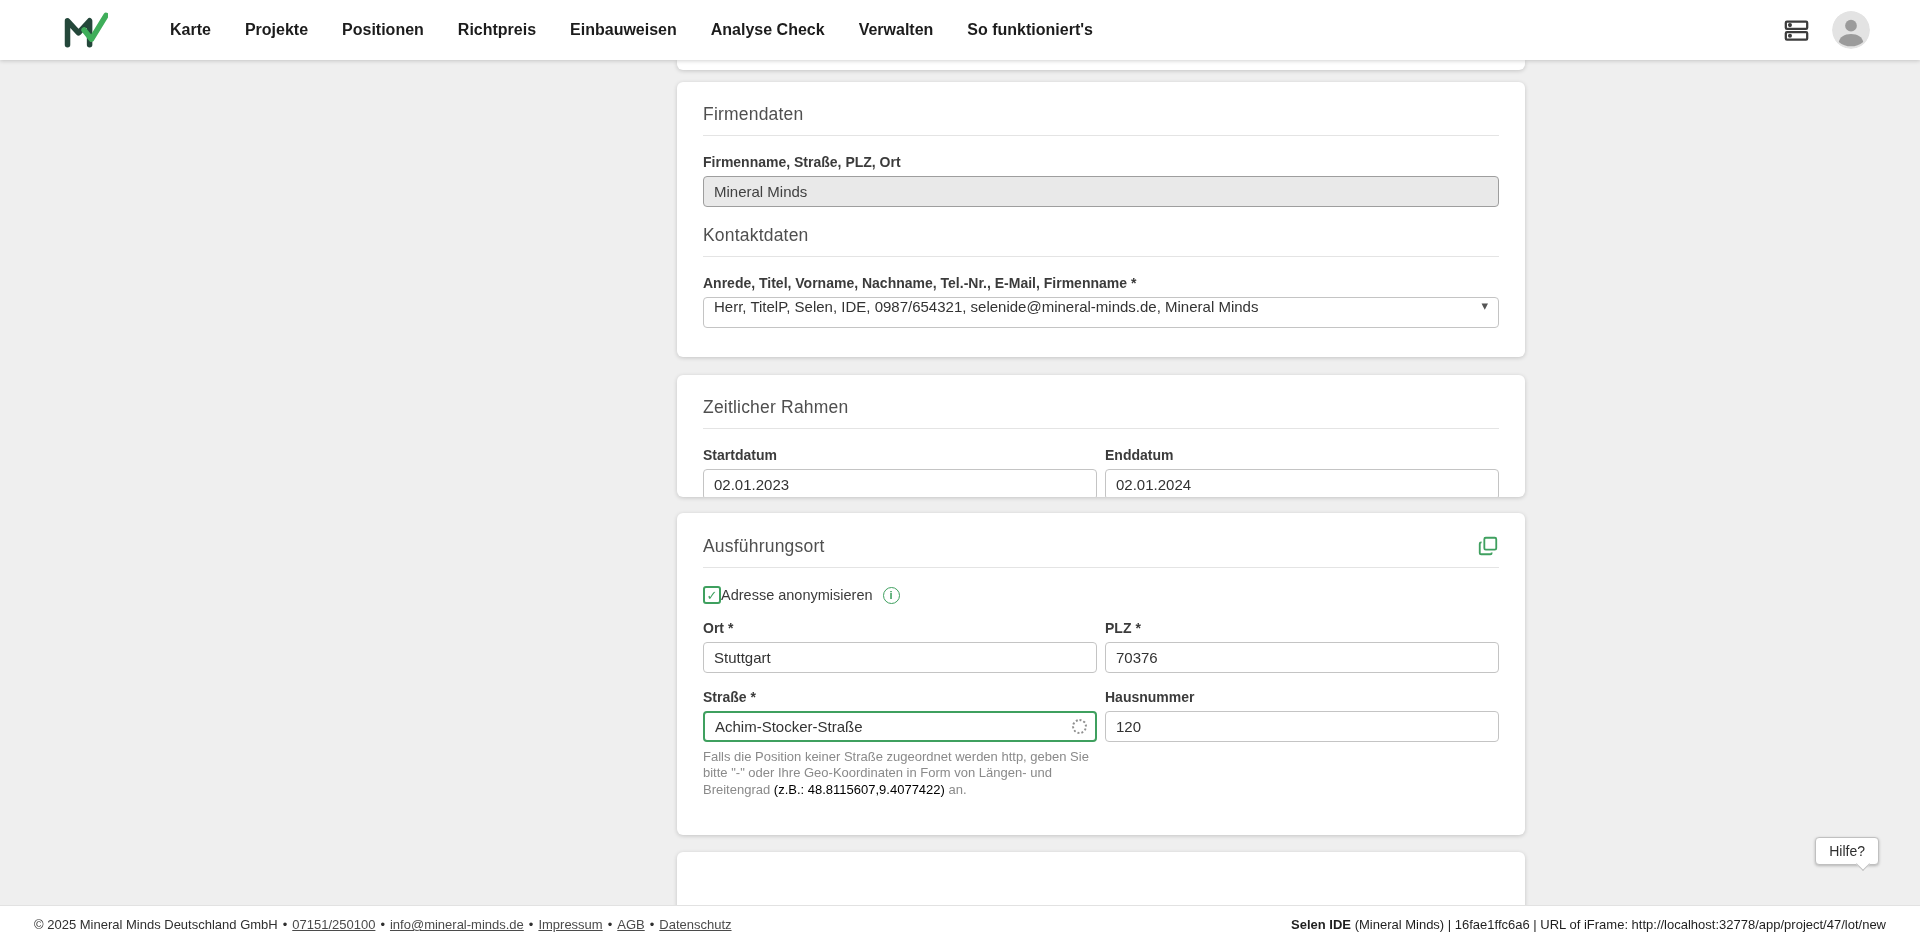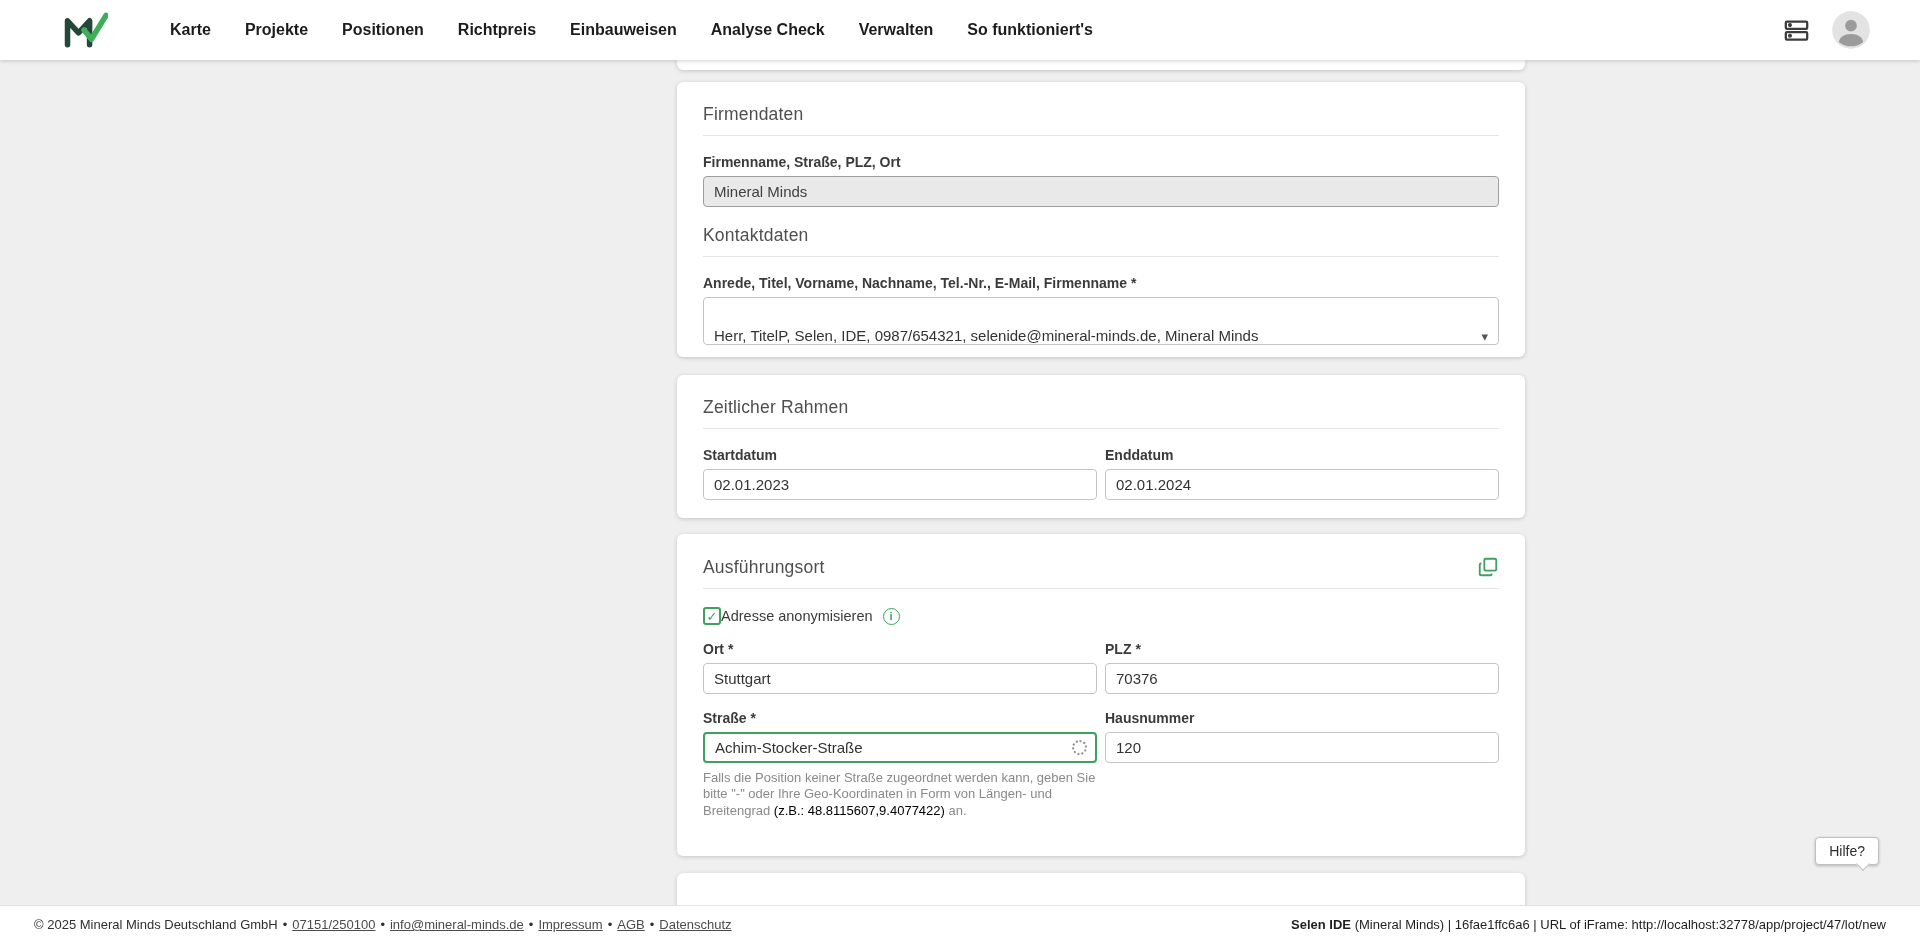--- a/index.html
+++ b/index.html
@@ -39,21 +39,21 @@
   .column{width:848px;margin-left:677px;}
   .card{
     background:#fff;border-radius:6px;
     box-shadow:0 1px 4px rgba(0,0,0,.18);
     padding:22px 26px;
     overflow:hidden;
   }
   .fragment-top{height:10px;border-radius:0 0 6px 6px;padding:0;margin-bottom:12px;}
   .fragment-bottom{height:80px;border-radius:6px 6px 0 0;margin-bottom:0;}
   .card-firmendaten{height:275px;margin-bottom:18px;}
-  .card-zeitraum{height:143px;margin-bottom:16px;}
+  .card-zeitraum{height:122px;margin-bottom:16px;}
   .card-ort{height:322px;margin-bottom:17px;}
   .card-title{font-size:17.5px;font-weight:400;color:#4f4f4f;letter-spacing:.2px;}
   .title-row{display:flex;align-items:center;justify-content:space-between;}
   .divider{border:none;border-top:1px solid #e4e4e4;margin:10px 0 18px 0;}
   .divider.mid{margin-top:10px;}
   .field{margin-bottom:18px;}
   .field-label{display:block;font-size:14px;font-weight:700;color:#3b3b3b;margin-bottom:6px;}
   .req{margin-left:4px;font-weight:700;color:#3b3b3b;}
   .text-input{
     width:100%;height:31px;border:1px solid #c4c4c4;border-radius:4px;
@@ -61,22 +61,22 @@
     font-family:"Liberation Sans","DejaVu Sans",sans-serif;outline:none;
   }
   .text-input:disabled{background:#e9e9e9;border-color:#9e9e9e;color:#414141;}
   .text-input.focused{border:2px solid var(--accent);padding-right:34px;}
   .input-shell{position:relative;}
   .spinner{
     position:absolute;right:10px;top:8px;width:15px;height:15px;
     border:2px dotted #8f8f8f;border-radius:50%;
   }
   .select{
-    width:100%;height:48px;border:1px solid #c4c4c4;border-radius:4px;
-    display:flex;align-items:flex-end;padding:0 10px;cursor:pointer;background:#fff;
+    width:100%;height:31px;border:1px solid #c4c4c4;border-radius:4px;
+    display:flex;align-items:flex-start;padding:0 10px;cursor:pointer;background:#fff;
   }
   .select-value{flex:1;font-size:15px;color:#333;white-space:nowrap;overflow:hidden;text-overflow:ellipsis;}
   .caret{font-size:13px;color:#555;margin-left:8px;}
   .row{display:flex;gap:8px;}
   .col{flex:1;min-width:0;}
   
   .check-row{display:flex;align-items:center;margin:0 0 16px 0;}
   .checkbox{
     width:18px;height:18px;border:2px solid var(--accent);border-radius:3px;
     display:flex;align-items:center;justify-content:center;
@@ -222,21 +222,21 @@
         </div>
       </div>
 
       <div class="row">
         <div class="col">
           <label class="field-label"><span>Straße</span><span class="req">*</span></label>
           <div class="input-shell">
             <input class="text-input focused" value="Achim-Stocker-Straße" style="">
             <span class="spinner"></span>
           </div>
-          <p class="hint"><span>Falls die Position keiner Straße zugeordnet werden kann, geben Sie bitte "-" oder Ihre Geo-Koordinaten in Form von Längen- und Breitengrad </span><span class="coords">(z.B.: 48.8115607,9.4077422)</span><span> an.</span></p>
+          <p class="hint"><span>Falls die Position keiner Straße zugeordnet werden http, geben Sie bitte "-" oder Ihre Geo-Koordinaten in Form von Längen- und Breitengrad </span><span class="coords">(z.B.: 48.8115607,9.4077422)</span><span> an.</span></p>
         </div>
         <div class="col">
           <label class="field-label">Hausnummer</label>
           <input class="text-input" value="120" style="">
         </div>
       </div>
     </section>
 
     <div class="card fragment-bottom"></div>
   </div>

